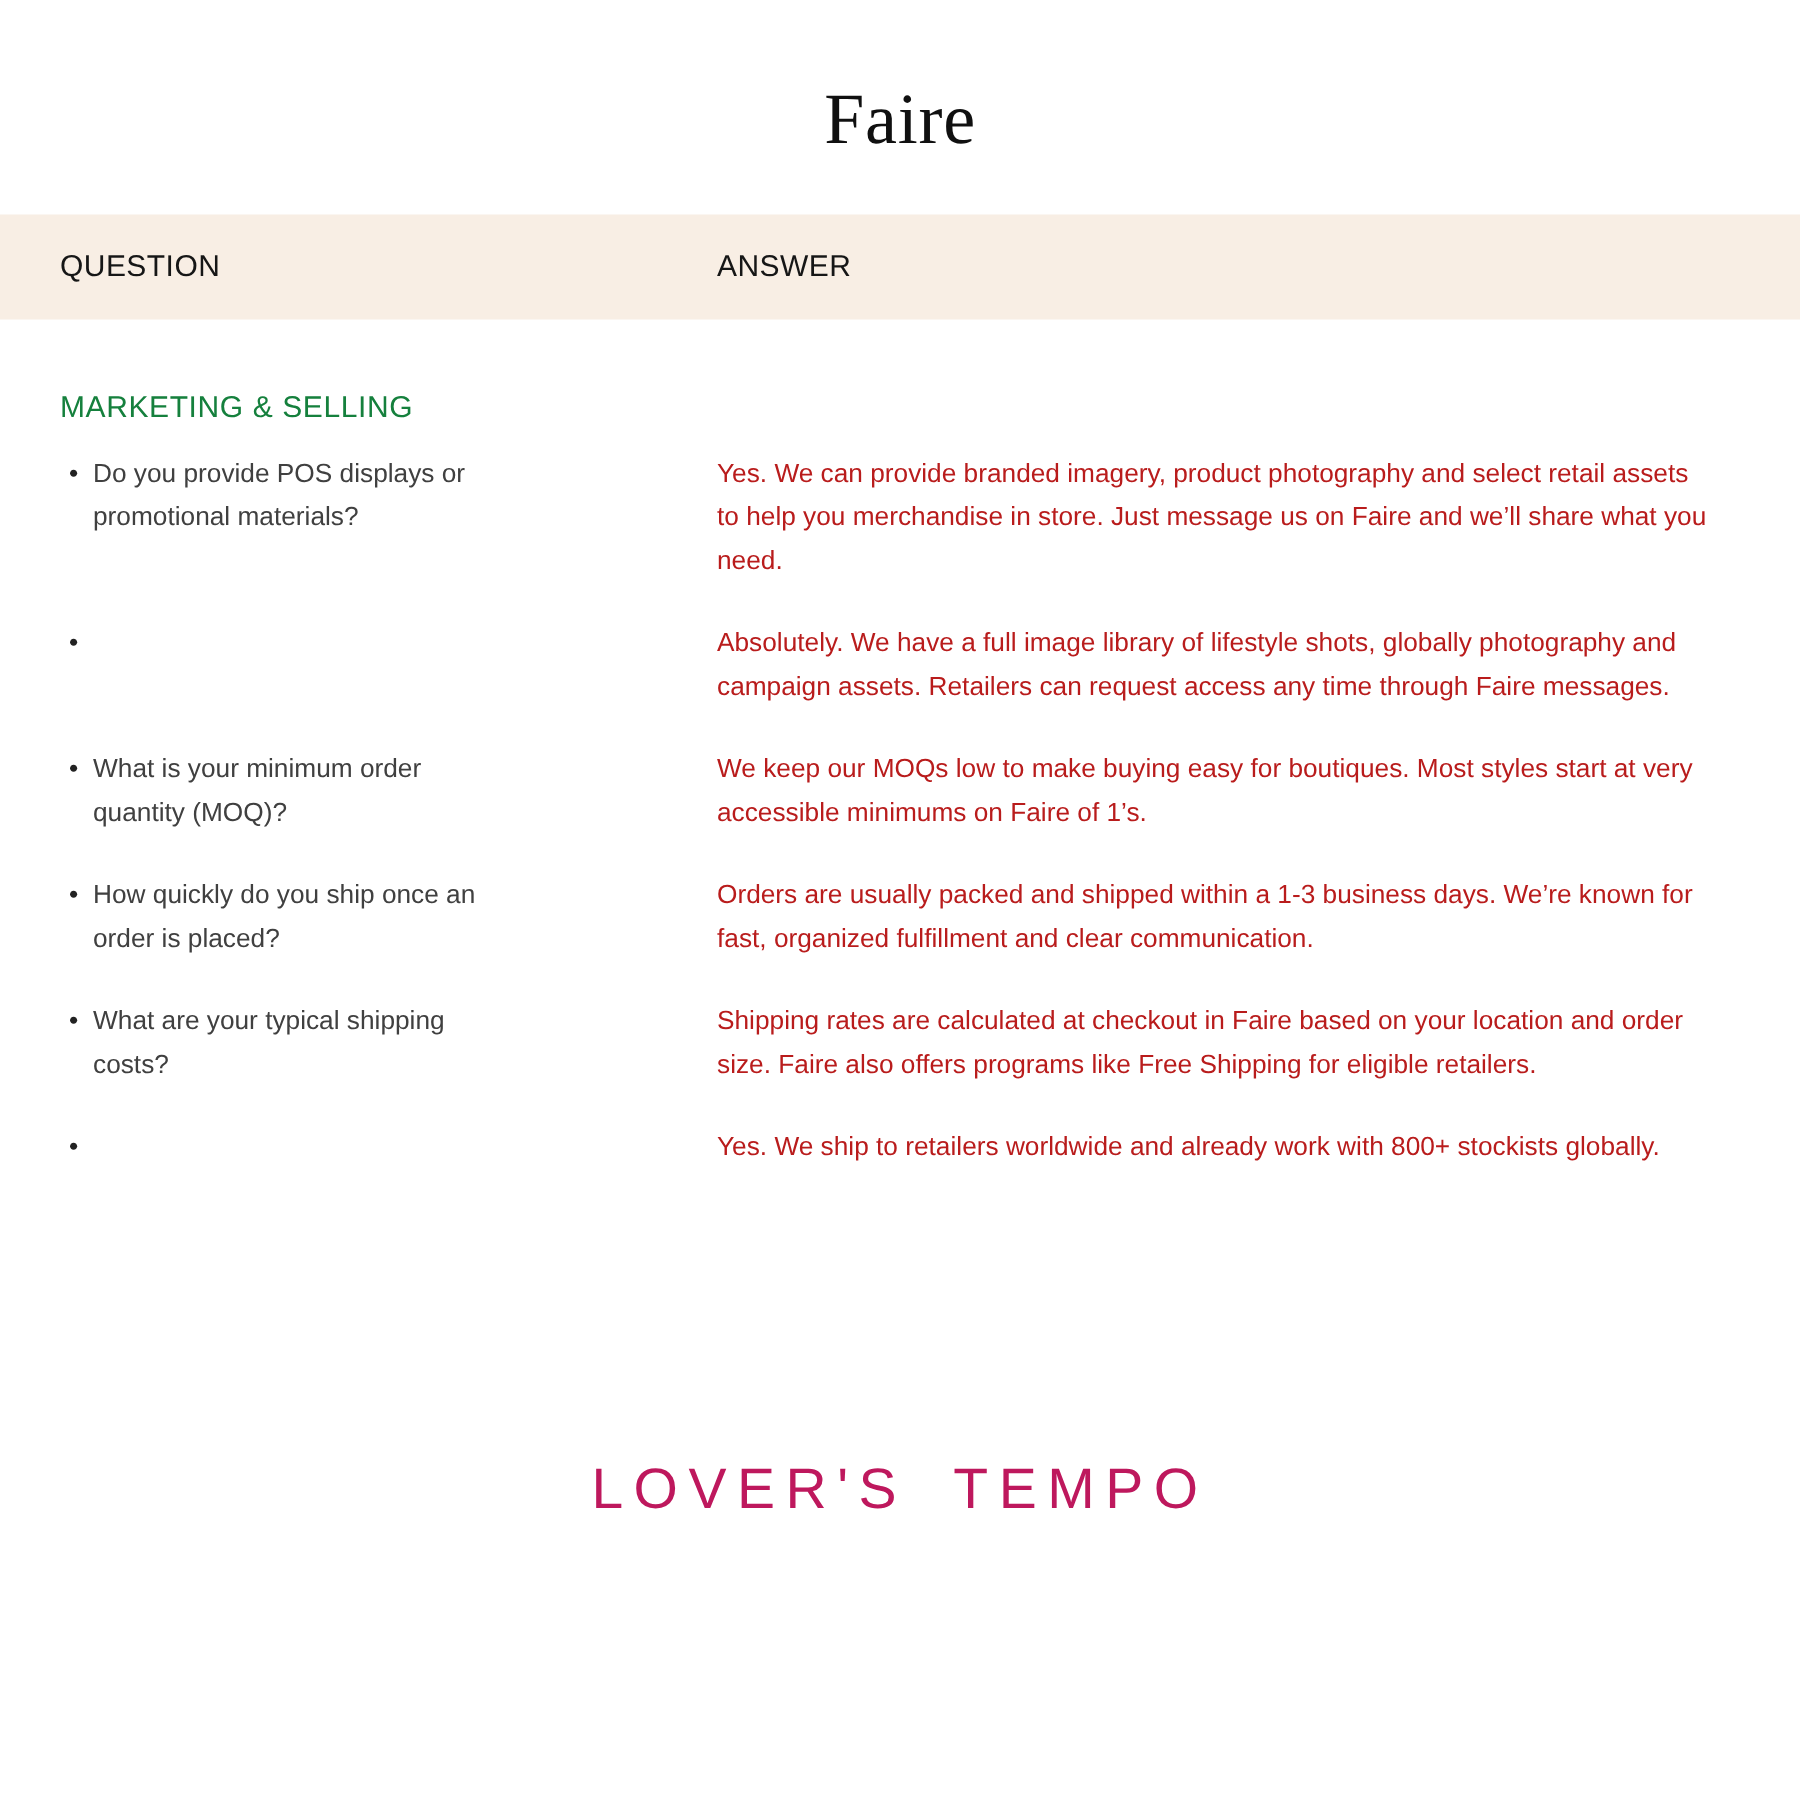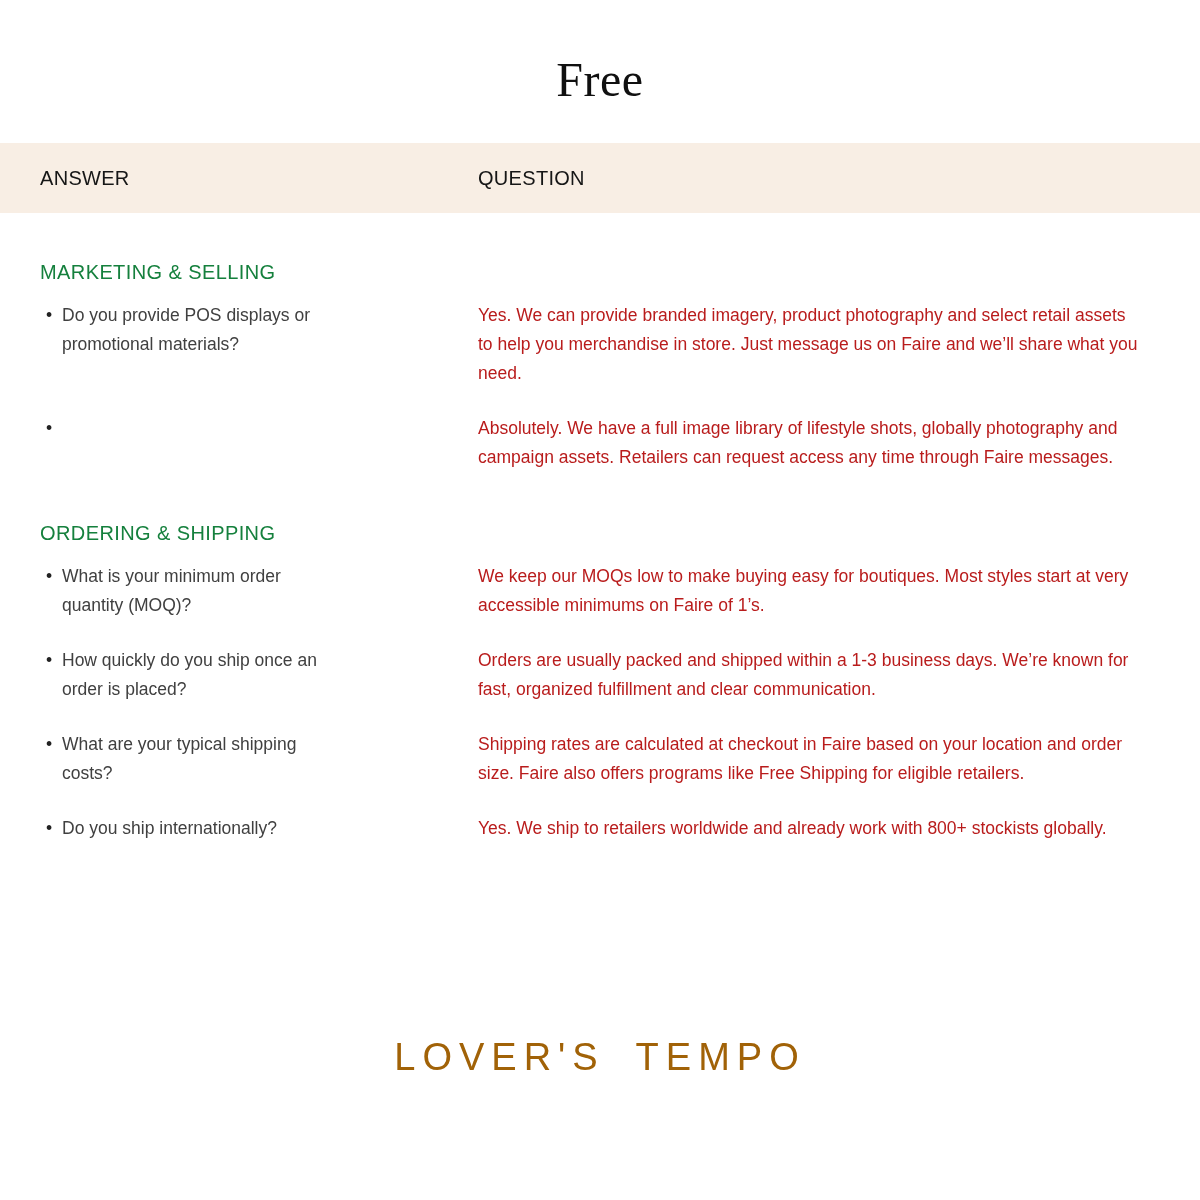--- a/index.html
+++ b/index.html
@@ -90,25 +90,25 @@
     letter-spacing: 7px;
     word-spacing: 14px;
     color: #2e493c;
   }
 </style>
 </head>
 <body>
 
 <div>
 
-  <div class="page-title">Free</div>
+  <div class="page-title">Faire</div>
 
   <div class="column-header-bar" style="background: rgb(248, 238, 228);">
+    <div class="col-label">QUESTION</div>
     <div class="col-label">ANSWER</div>
-    <div class="col-label">QUESTION</div>
   </div>
 
   <div class="content">
 
     <div class="faq-section">
       <div class="section-heading">MARKETING &amp; SELLING</div>
 
       <div class="qa-row">
         <div class="question-cell">
           <span class="bullet">•</span>
@@ -119,21 +119,20 @@
 
       <div class="qa-row">
         <div class="question-cell">
           <span class="bullet">•</span>
         </div>
         <div class="answer-text">Absolutely. We have a full image library of lifestyle shots, globally photography and campaign assets. Retailers can request access any time through Faire messages.</div>
       </div>
     </div>
 
     <div class="faq-section section-spaced">
-      <div class="section-heading">ORDERING &amp; SHIPPING</div>
 
       <div class="qa-row">
         <div class="question-cell">
           <span class="bullet">•</span>
           <div class="question-text">What is your minimum order quantity (MOQ)?</div>
         </div>
         <div class="answer-text">We keep our MOQs low to make buying easy for boutiques. Most styles start at very accessible minimums on Faire of 1’s.</div>
       </div>
 
       <div class="qa-row">
@@ -148,25 +147,24 @@
         <div class="question-cell">
           <span class="bullet">•</span>
           <div class="question-text">What are your typical shipping costs?</div>
         </div>
         <div class="answer-text">Shipping rates are calculated at checkout in Faire based on your location and order size. Faire also offers programs like Free Shipping for eligible retailers.</div>
       </div>
 
       <div class="qa-row">
         <div class="question-cell">
           <span class="bullet">•</span>
-          <div class="question-text">Do you ship internationally?</div>
         </div>
         <div class="answer-text">Yes. We ship to retailers worldwide and already work with 800+ stockists globally.</div>
       </div>
     </div>
 
   </div>
 
   <div class="footer">
-    <div class="brand-logo" style="color: #a16207;">LOVER'S TEMPO</div>
+    <div class="brand-logo" style="color: #be185d;">LOVER'S TEMPO</div>
   </div>
 
 </div>
 
 </body></html>

